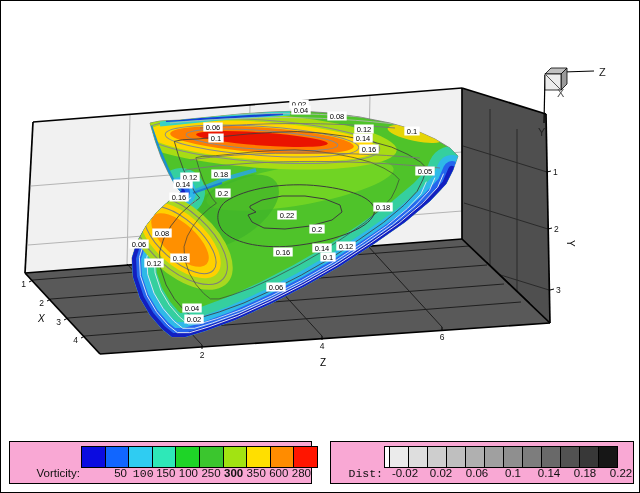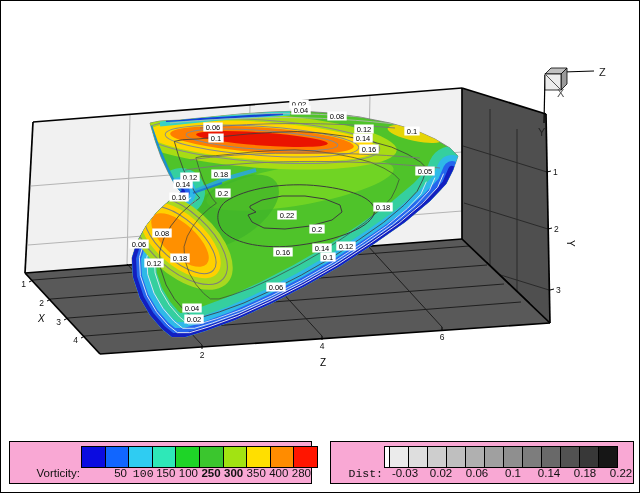--- a/index.html
+++ b/index.html
@@ -254,43 +254,43 @@
       <div class="cell" style="width: 22.6px; background: rgb(59, 198, 46);"></div>
       <div class="cell" style="width: 22.6px; background: rgb(162, 227, 18);"></div>
       <div class="cell" style="width: 22.6px; background: rgb(255, 223, 0);"></div>
       <div class="cell" style="width: 22.6px; background: rgb(255, 140, 0);"></div>
       <div class="cell" style="width: 22.6px; background: rgb(255, 21, 0);"></div>
     </div>
 <span class="legend-tick" style="left: 94.6px;">50</span>
     <span class="legend-tick" style="left: 117.2px; font-family: Liberation Mono, monospace;">100</span>
     <span class="legend-tick" style="left: 139.8px;">150</span>
     <span class="legend-tick" style="left: 162.4px;">100</span>
-    <span class="legend-tick" style="left: 185px; font-weight: bold;">250</span>
+    <span class="legend-tick" style="left: 185px;">250</span>
     <span class="legend-tick" style="left: 207.6px; font-weight: bold;">300</span>
     <span class="legend-tick" style="left: 230.2px;">350</span>
-    <span class="legend-tick" style="left: 252.8px;">400</span>
+    <span class="legend-tick" style="left: 252.8px;">600</span>
     <span class="legend-tick" style="left: 275.4px;">280</span>
   </div>
 <div class="legend-box" id="legend-1" style="left:330px;top:441px;width:302px;height:41px;">
   <span class="legend-title" style="left:14px;width:38px;font-family:Liberation Mono, monospace;">Dist:</span>
   <div class="legend-bar" style="left:54px;">
       <div class="cell" style="width: 4px; background: rgb(255, 255, 255);"></div>
       <div class="cell" style="width: 18px; background: rgb(235, 235, 235);"></div>
       <div class="cell" style="width: 18px; background: rgb(222, 222, 222);"></div>
       <div class="cell" style="width: 18px; background: rgb(206, 206, 206);"></div>
       <div class="cell" style="width: 18px; background: rgb(191, 191, 191);"></div>
       <div class="cell" style="width: 18px; background: rgb(176, 176, 176);"></div>
       <div class="cell" style="width: 18px; background: rgb(160, 160, 160);"></div>
       <div class="cell" style="width: 18px; background: rgb(143, 143, 143);"></div>
       <div class="cell" style="width: 18px; background: rgb(125, 125, 125);"></div>
       <div class="cell" style="width: 18px; background: rgb(105, 105, 105);"></div>
       <div class="cell" style="width: 18px; background: rgb(82, 82, 82);"></div>
       <div class="cell" style="width: 18px; background: rgb(56, 56, 56);"></div>
       <div class="cell" style="width: 18px; background: rgb(22, 22, 22);"></div>
     </div>
-<span class="legend-tick" style="left: 58px;">-0.03</span>
+<span class="legend-tick" style="left: 58px;">-0.02</span>
     <span class="legend-tick" style="left: 94px;">0.02</span>
     <span class="legend-tick" style="left: 130px;">0.06</span>
     <span class="legend-tick" style="left: 166px;">0.1</span>
     <span class="legend-tick" style="left: 202px;">0.14</span>
     <span class="legend-tick" style="left: 238px;">0.18</span>
     <span class="legend-tick" style="left: 274px;">0.22</span>
   </div>
 
 </body></html>

